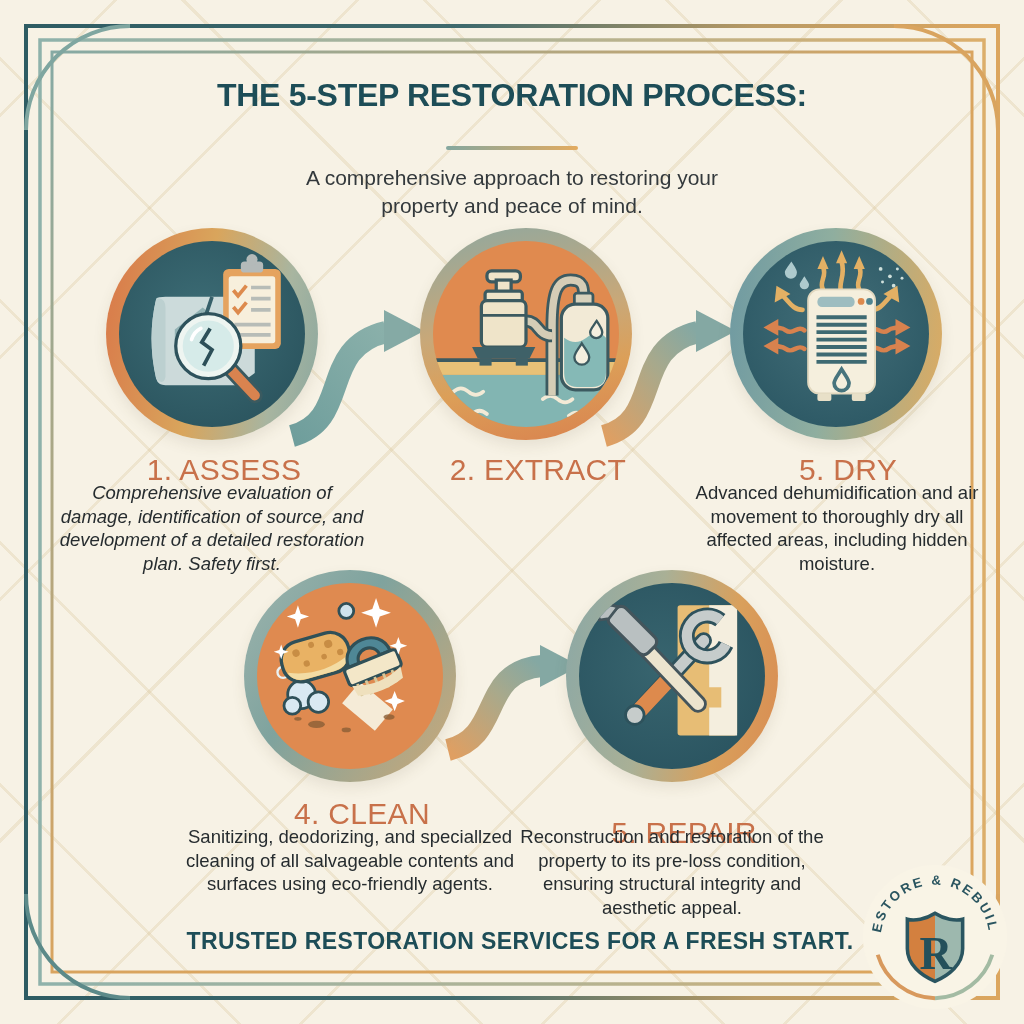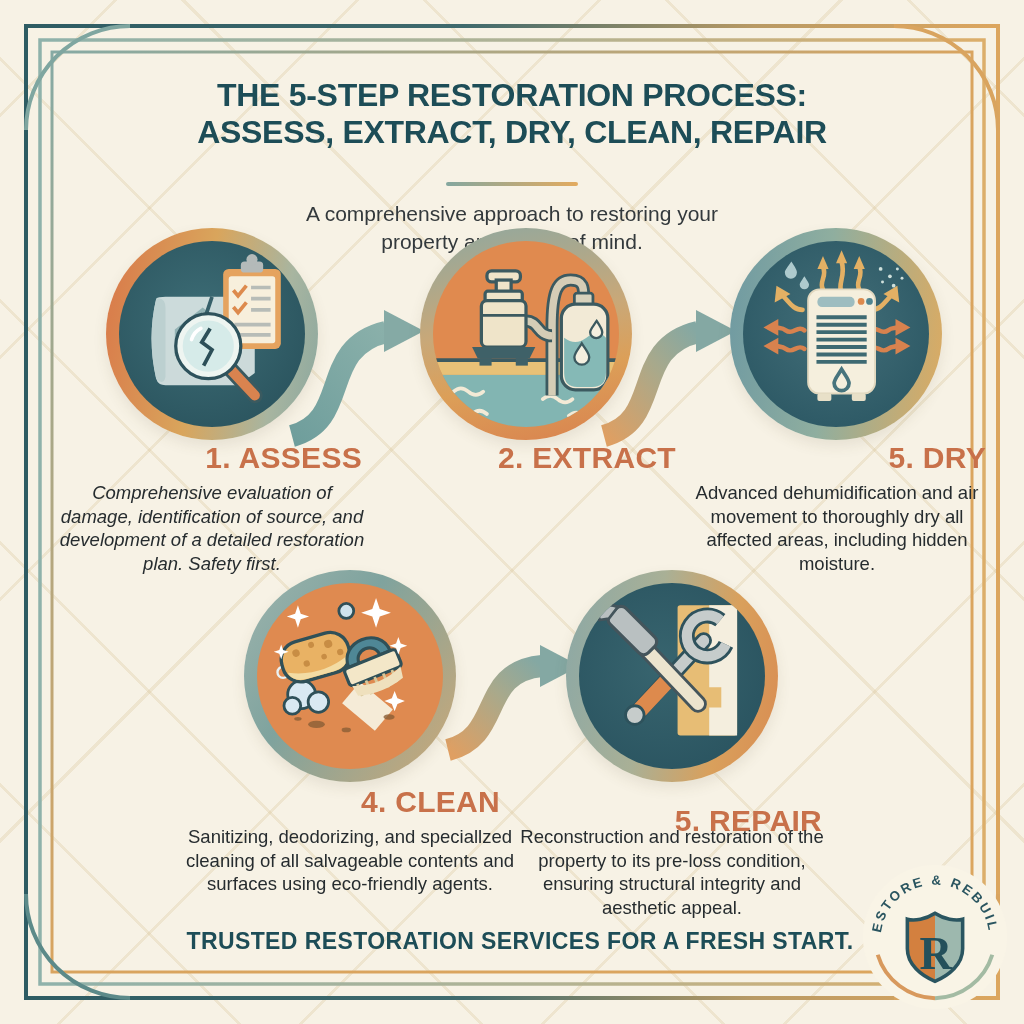--- a/index.html
+++ b/index.html
@@ -35,22 +35,22 @@
   #c1 .inner{background:radial-gradient(circle at 45% 42%,#3d6d76,#2c5660 75%);}
   #c2{left:420px;top:228px;background:linear-gradient(168deg,#8fa8a0,#c9a878 45%,#dc9f58 68%,#d9814e);}
   #c2 .inner{background:#e08a4f;}
   #c3{left:730px;top:228px;background:linear-gradient(95deg,#6f9aa2,#8fae9f 45%,#dcab62);}
   #c3 .inner{background:radial-gradient(circle at 50% 45%,#436f79,#2e5a66 75%);}
   #c4{left:244px;top:570px;background:linear-gradient(125deg,#9db4ad,#7fa39e 40%,#cfa976);}
   #c4 .inner{background:#df8a50;}
   #c5{left:566px;top:570px;background:linear-gradient(100deg,#8ba8a6,#a9b096 40%,#d9a05c 72%,#d98c52);}
   #c5 .inner{background:radial-gradient(circle at 45% 45%,#38656f,#2b5561 75%);}
 
-  .slabel{position:absolute;width:300px;text-align:right;z-index:3;margin:0;
-    color:#c8714a;font-size:30px;font-weight:bold;letter-spacing:.3px;}
+  .slabel{position:absolute;width:300px;text-align:center;z-index:3;margin:12px;
+    color:#c8714a;font-size:30px;font-weight:normal;letter-spacing:.3px;}
   #l1{left:62px;top:441px;} #l2{left:376px;top:441px;} #l3{left:686px;top:441px;}
   #l4{left:200px;top:785px;} #l5{left:522px;top:804px;}
 
   .sdesc{position:absolute;text-align:center;z-index:3;margin:0;
     color:#262c2f;font-size:18.5px;line-height:1.28;}
   #d1{left:57px;top:481px;width:310px;font-style:italic;}
   #d2{left:371px;top:481px;width:310px;}
   #d3{left:681px;top:481px;width:312px;}
   #d4{left:185px;top:825px;width:330px;}
   #d5{left:507px;top:825px;width:330px;}
@@ -117,21 +117,20 @@
     </g>
     <g>
       <path d="M448 750 C504 736 478 672 542 666" fill="none" stroke="url(#aMix1)" stroke-width="22"></path>
       <polygon points="540,645 580,666 540,687" fill="#84a8a3"></polygon>
     </g>
   </svg>
 
   <div class="header">
     <h1 class="title">
       <span>THE 5-STEP RESTORATION PROCESS:</span>
-      <span>ASSESS, EXTRACT, DRY, CLEAN, REPAIR</span>
     </h1>
     <span class="divider"></span>
     <p class="subtitle">A comprehensive approach to restoring your property and peace of mind.</p>
   </div>
 
   <div class="badge" id="c1">
     <div class="inner">
       <svg class="icon" viewBox="0 0 200 200">
         <path d="M40 62 Q30 105 40 148 Q42 155 50 155 L128 155 L146 142 L146 74 L130 60 L50 60 Q42 60 40 62 Z" fill="#d9e5e4" opacity="0.92"></path>
         <path d="M40 62 Q50 60 50 72 L50 146 Q48 156 40 148 Q30 104 40 62 Z" fill="#bcd0d0"></path>

